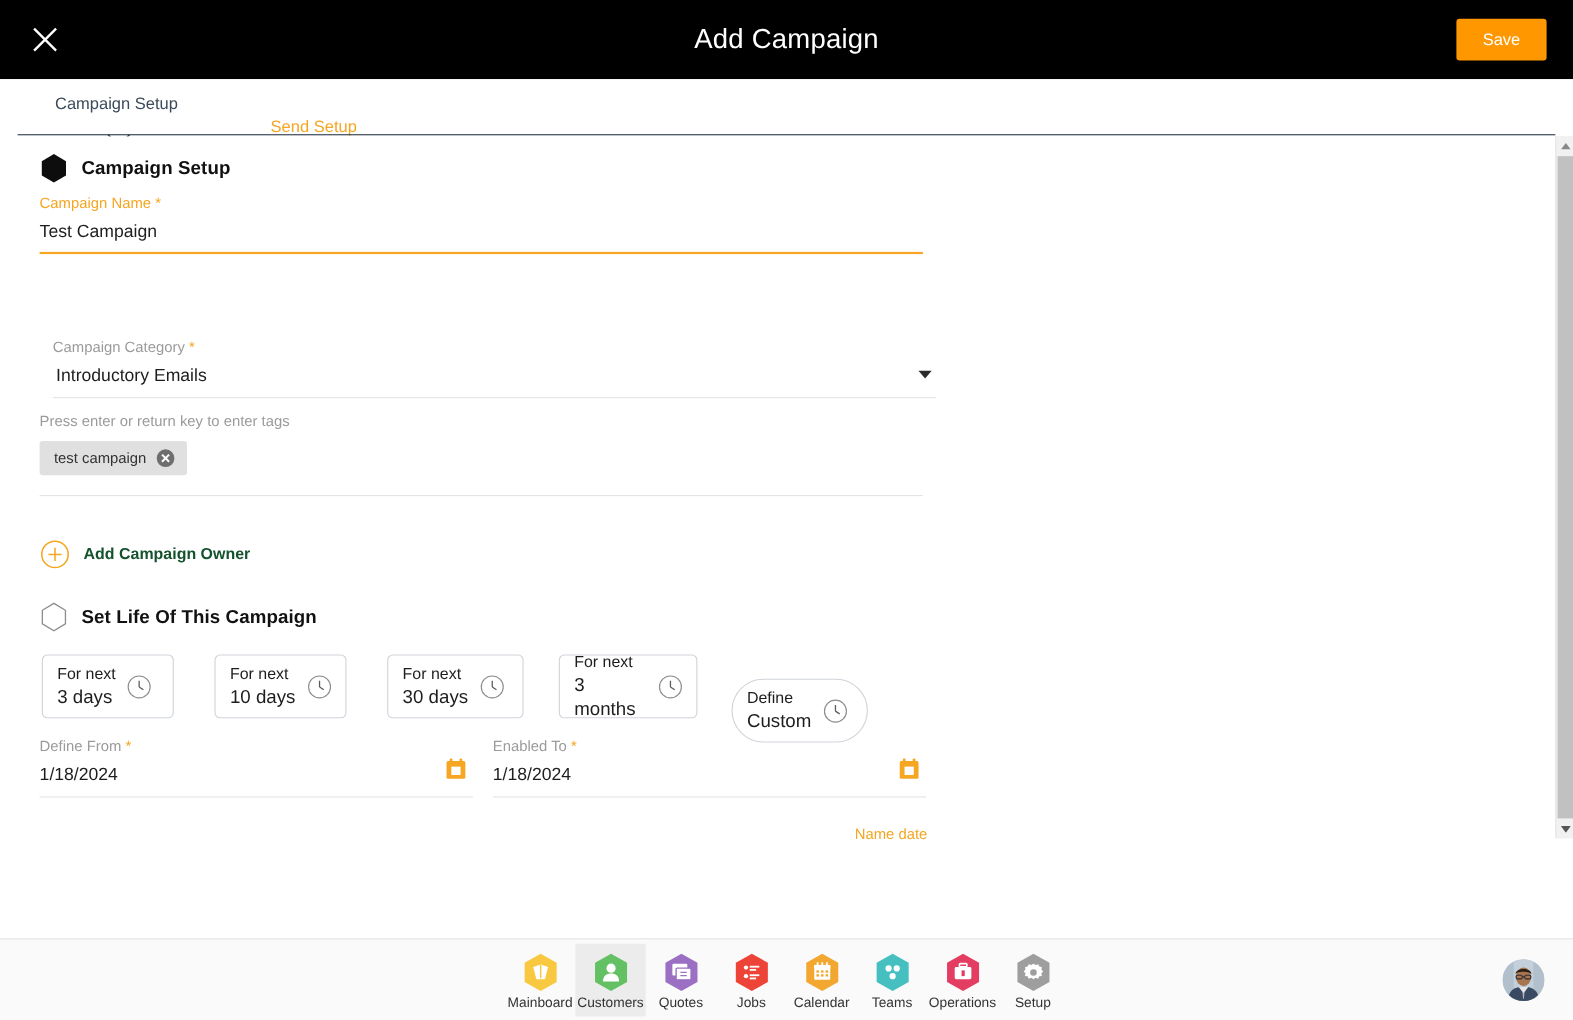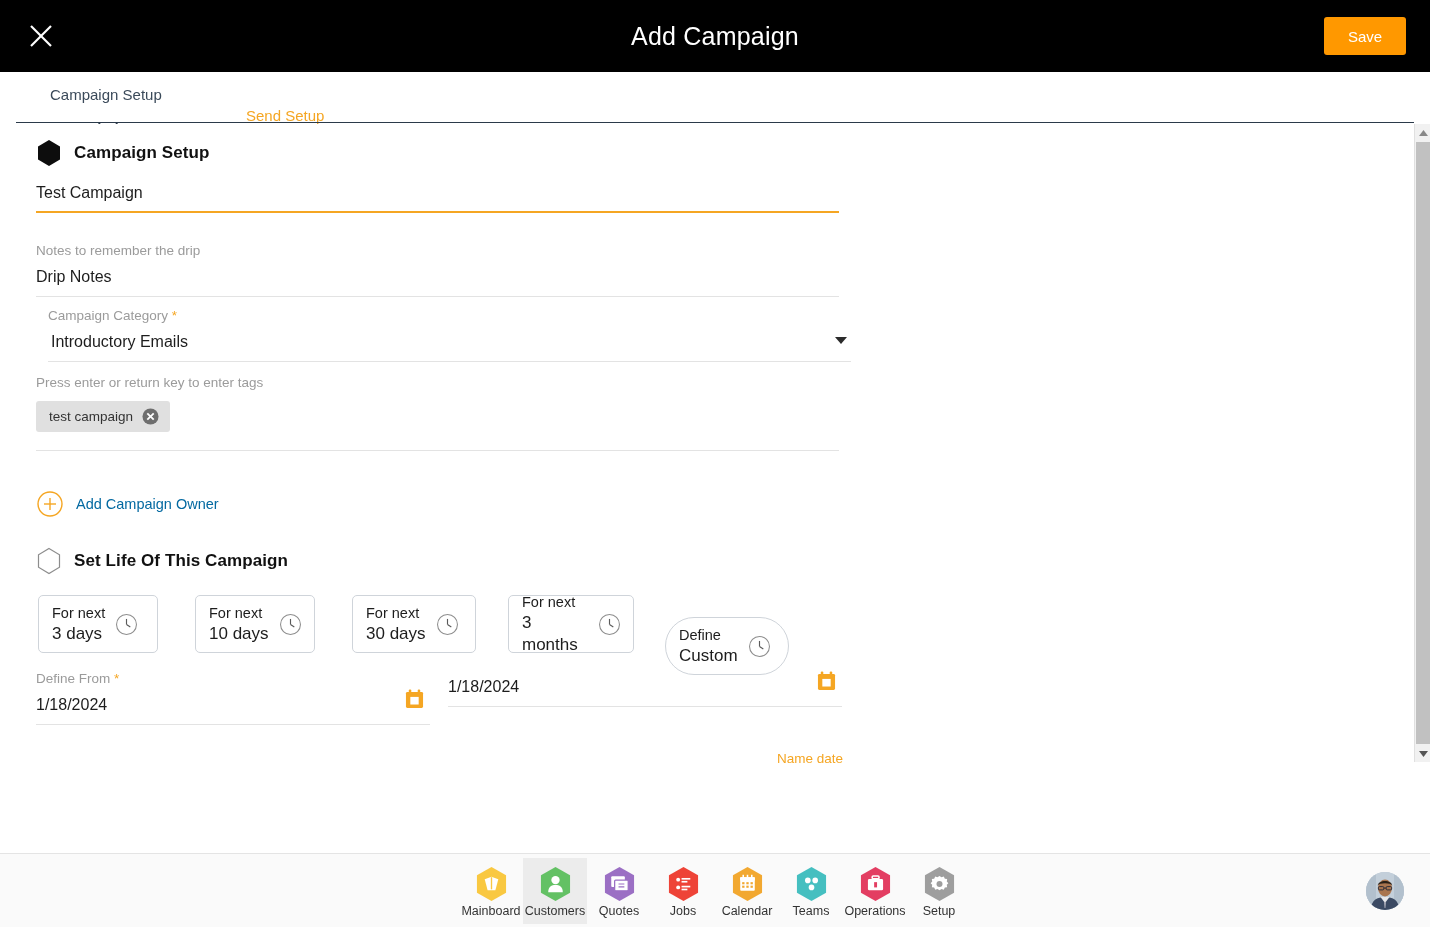--- a/index.html
+++ b/index.html
@@ -109,21 +109,21 @@
     background:#e0e0e0; color:#333; font-size:13.5px;
     padding:7px 11px 7px 13px; border-radius:3px; margin-top:9px;
   }
   .chip-x { width:17px; height:17px; cursor:pointer; display:block; }
 
   
   .add-owner {
     position:absolute; display:flex; align-items:center; gap:13px; cursor:pointer;
   }
   .plus-circle { width:26px; height:26px; display:block; }
-  .add-owner-label { color:#0369a1; font-size:14.5px; }
+  .add-owner-label { color:#14532d; font-size:14.5px;font-weight:bold; }
 
   
   .dur-card {
     position:absolute; border:1px solid #cfd4da; border-radius:5px;
     background:#fff; cursor:pointer; height:58px;
     display:flex; align-items:center; padding:0 12px 0 13px; gap:10px;
   }
   .dur-text { display:flex; flex-direction:column; justify-content:center; }
   .dur-top { font-size:14.5px; color:#1d1d1d; line-height:19px; }
   .dur-bot { font-size:17px; color:#1d1d1d; line-height:22px; }
@@ -188,29 +188,28 @@
   <div class="scroll-area">
 
     <div class="section-head" style="left:36px; top:15px;">
       <svg class="hexicon" viewBox="0 0 26 28">
         <polygon points="13,1 24,7.5 24,20.5 13,27 2,20.5 2,7.5" fill="#0d0d0d"></polygon>
       </svg>
       <span class="section-title">Campaign Setup</span>
     </div>
 
     <div class="field" style="left:36px; top:52px; width:803px;">
+      <div class="field-label req">
+        <span>Campaign Name</span>
+        <span class="star">*</span>
+      </div>
       <input class="field-value" type="text" value="Test Campaign" style="">
       <div class="underline active"></div>
     </div>
 
-    <div class="field" style="left:36px; top:118px; width:803px;">
-      <div class="field-label">Notes to remember the drip</div>
-      <input class="field-value" type="text" value="Drip Notes" style="">
-      <div class="underline"></div>
-    </div>
 
     <div class="field" style="left:36px; top:183px; width:803px;margin-left:12px;">
       <div class="field-label">
         <span>Campaign Category</span>
         <span class="star">*</span>
       </div>
       <div class="field-value" style="padding-left:3px;">Introductory Emails</div>
       <div class="underline"></div>
       <div class="select-caret"></div>
     </div>
@@ -313,20 +312,24 @@
       <div class="underline"></div>
       <svg class="cal-icon" viewBox="0 0 20 21">
         <rect x="1" y="3" width="18" height="17" rx="1.5" fill="#F5A623"></rect>
         <rect x="4" y="0.5" width="2.6" height="4.6" rx="1" fill="#F5A623"></rect>
         <rect x="13.4" y="0.5" width="2.6" height="4.6" rx="1" fill="#F5A623"></rect>
         <rect x="5.6" y="8.3" width="8.8" height="8" fill="#ffffff"></rect>
       </svg>
     </div>
 
     <div class="field" style="left:448px; top:546px; width:394px;">
+      <div class="field-label">
+        <span>Enabled To</span>
+        <span class="star">*</span>
+      </div>
       <input class="field-value" type="text" value="1/18/2024" style="">
       <div class="underline"></div>
       <svg class="cal-icon" viewBox="0 0 20 21">
         <rect x="1" y="3" width="18" height="17" rx="1.5" fill="#F5A623"></rect>
         <rect x="4" y="0.5" width="2.6" height="4.6" rx="1" fill="#F5A623"></rect>
         <rect x="13.4" y="0.5" width="2.6" height="4.6" rx="1" fill="#F5A623"></rect>
         <rect x="5.6" y="8.3" width="8.8" height="8" fill="#ffffff"></rect>
       </svg>
     </div>
 

